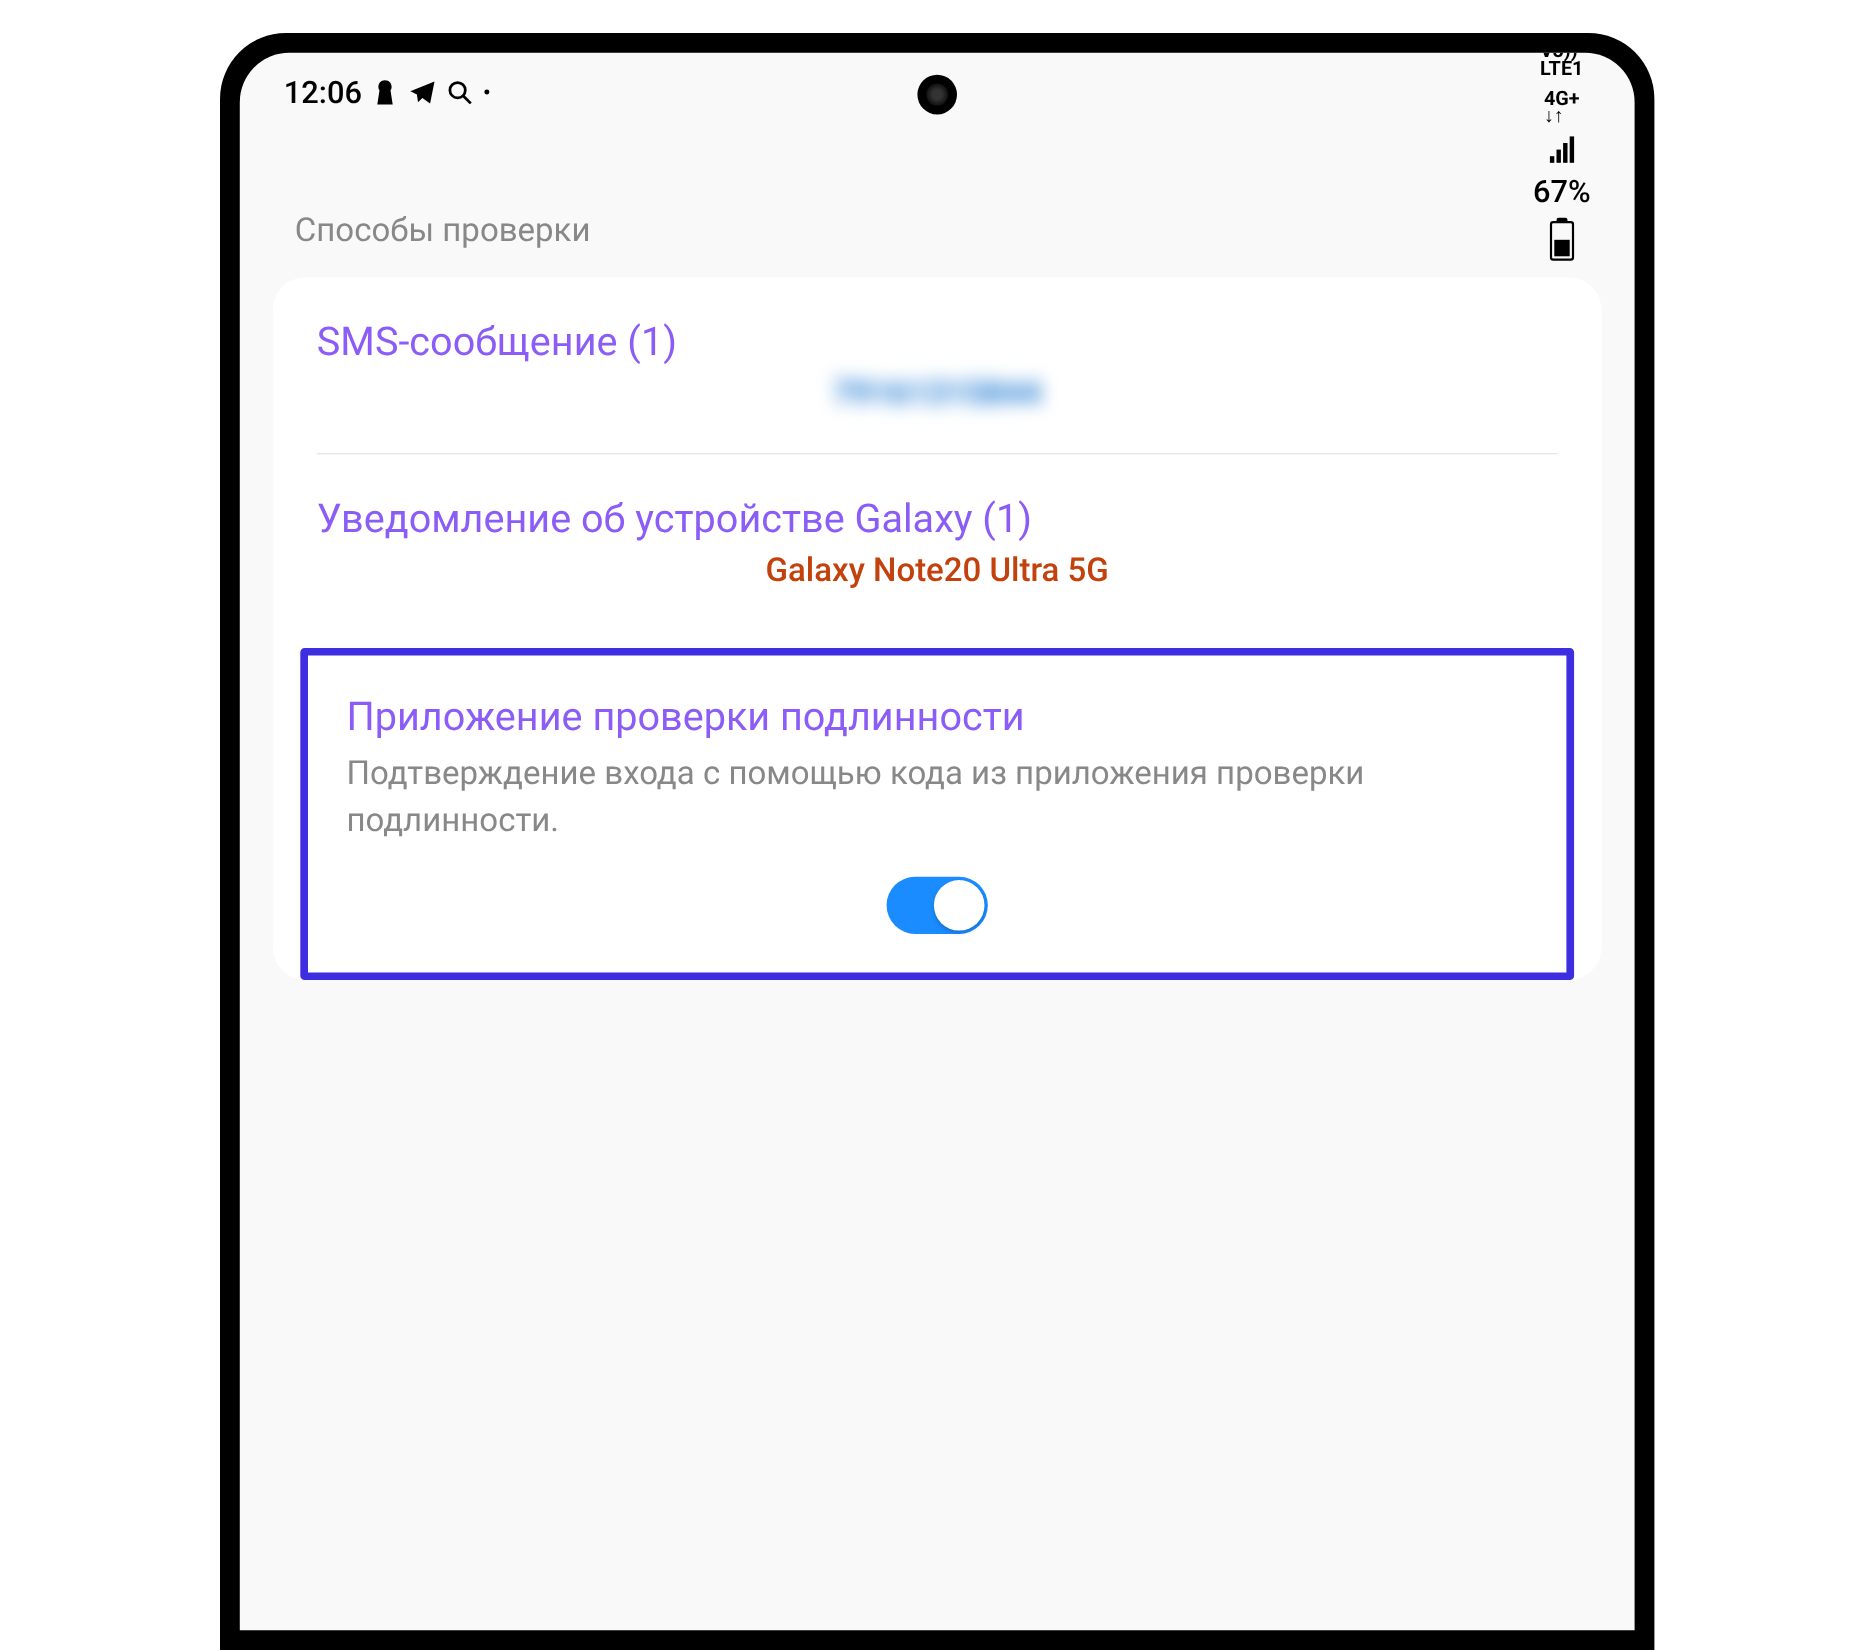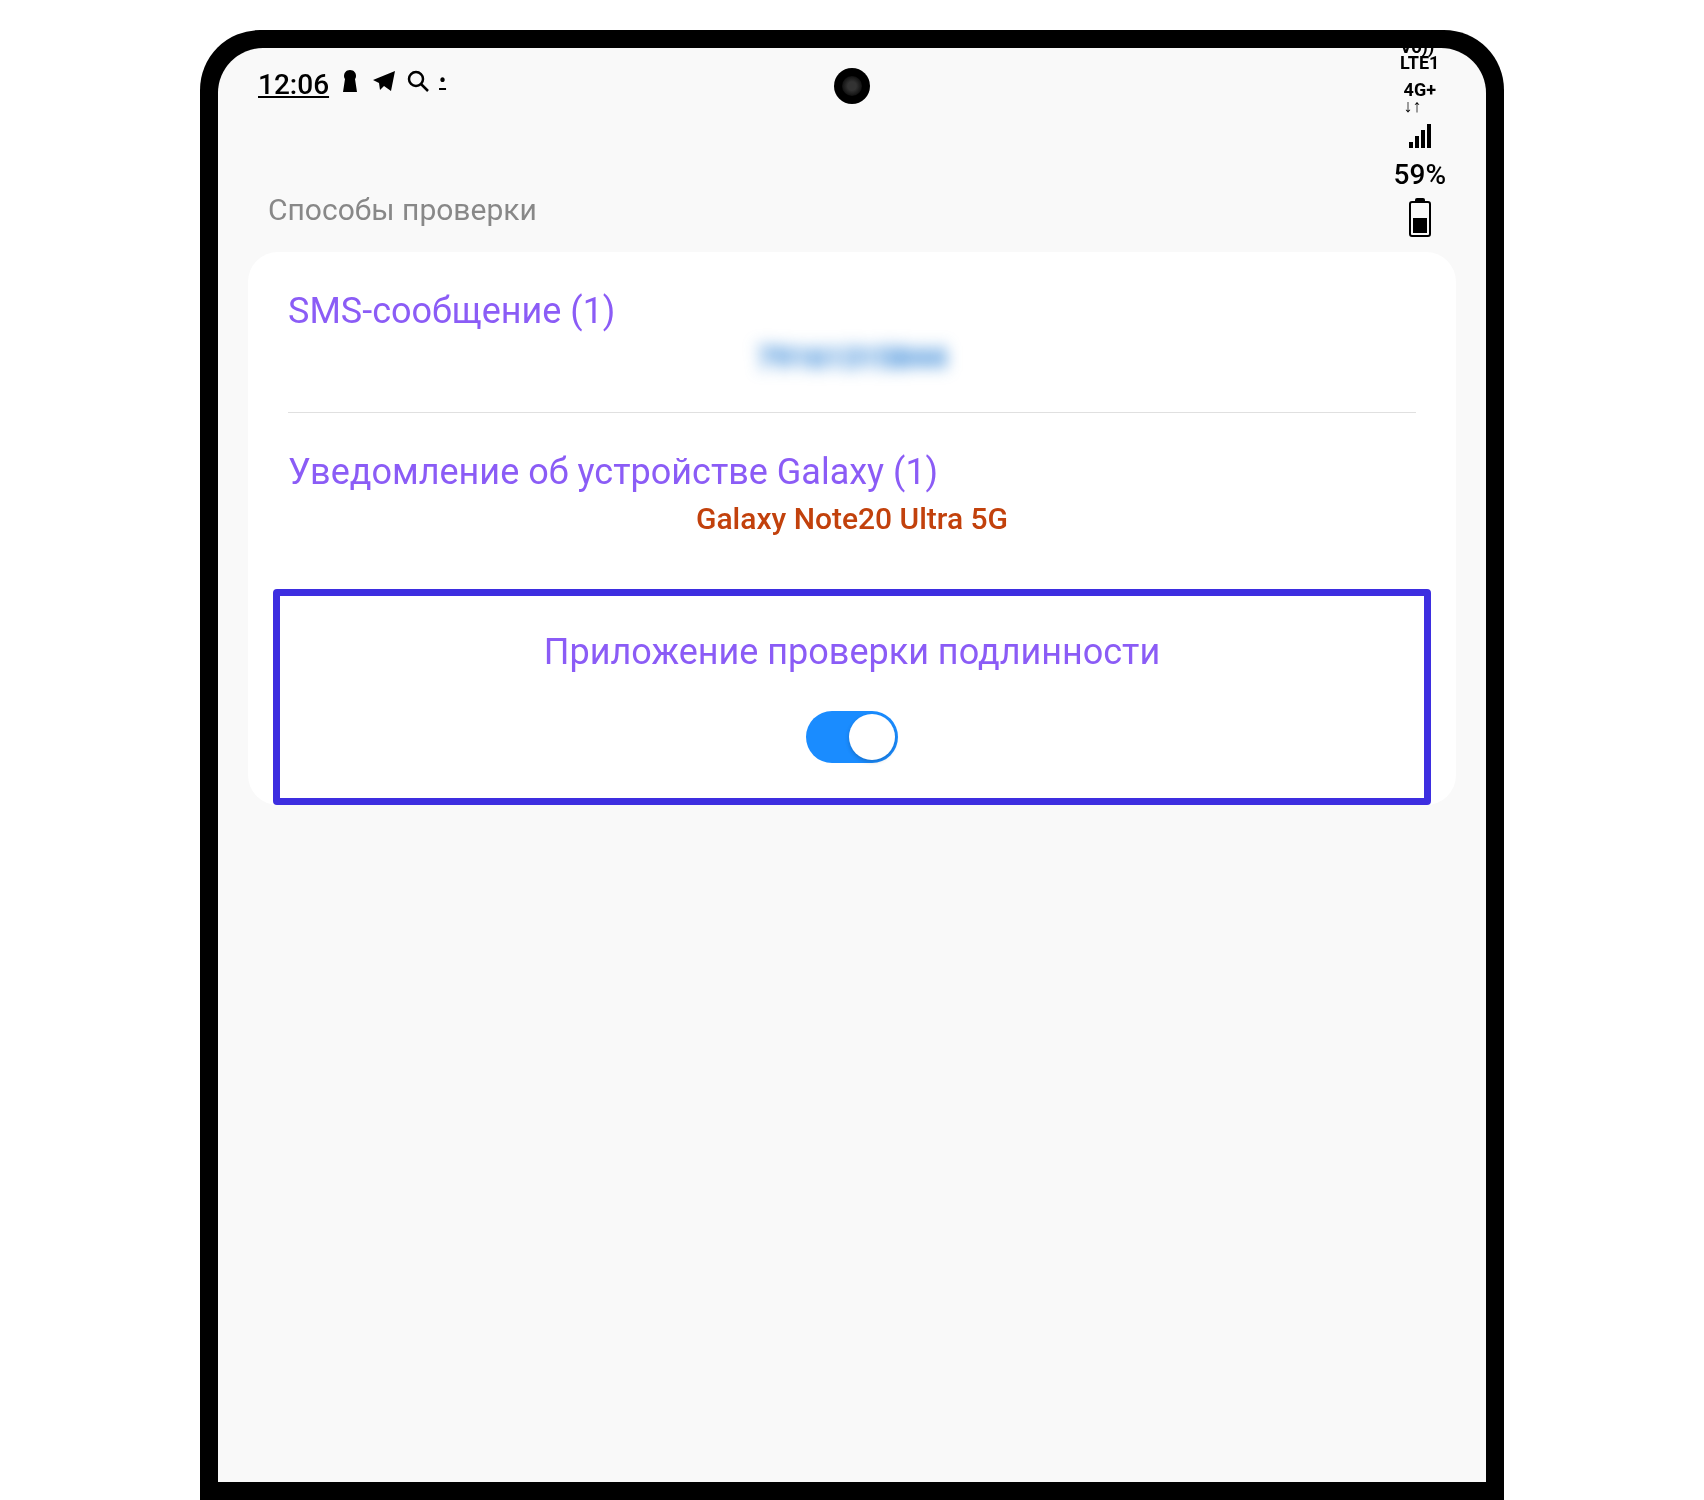--- a/index.html
+++ b/index.html
@@ -59,23 +59,22 @@
       justify-content: space-between;
       align-items: center;
       padding: 18px 40px 10px 40px;
       height: 64px;
       font-size: 28px;
       font-weight: 500;
       color: #000;
     }
     .status-left {
       display: flex;
-      align-items: flex-start;
+      align-items: center;
       gap: 8px;
-      text-decoration: underline;
     }
     .status-right {
       display: flex;
       align-items: center;
       gap: 10px;
       flex-direction: column;
     }
     .status-icon {
       width: 26px;
       height: 26px;
@@ -288,21 +287,21 @@
         </span>
         <span class="status-text-small" style="white-space:pre;">Vo))
 LTE1</span>
         <span class="status-text-small">4G+<br>↓↑</span>
         <span class="signal-bars">
           <span></span>
             <span></span>
             <span></span>
             <span></span>
         </span>
-        <span class="battery-text">59%</span>
+        <span class="battery-text">67%</span>
         <span class="battery-icon"></span>
       </div>
     </div>
 
 
     <div class="section-header">Способы проверки</div>
 
     <div class="settings-card">
       <div class="setting-item with-border">
         <div class="setting-title">SMS-сообщение (1)</div>
@@ -311,20 +310,21 @@
 
       <div class="setting-item">
         <div class="setting-title">Уведомление об устройстве Galaxy (1)</div>
         <div class="setting-value">Galaxy Note20 Ultra 5G</div>
       </div>
 
       <div class="highlighted-item">
         <div class="setting-toggle-row">
           <div class="setting-toggle-content">
             <div class="setting-title">Приложение проверки подлинности</div>
+            <div class="setting-description">Подтверждение входа с помощью кода из приложения проверки подлинности.</div>
           </div>
           <div class="toggle-switch"></div>
         </div>
       </div>
     </div>
 
   </div>
 </div>
 
 </body></html>

